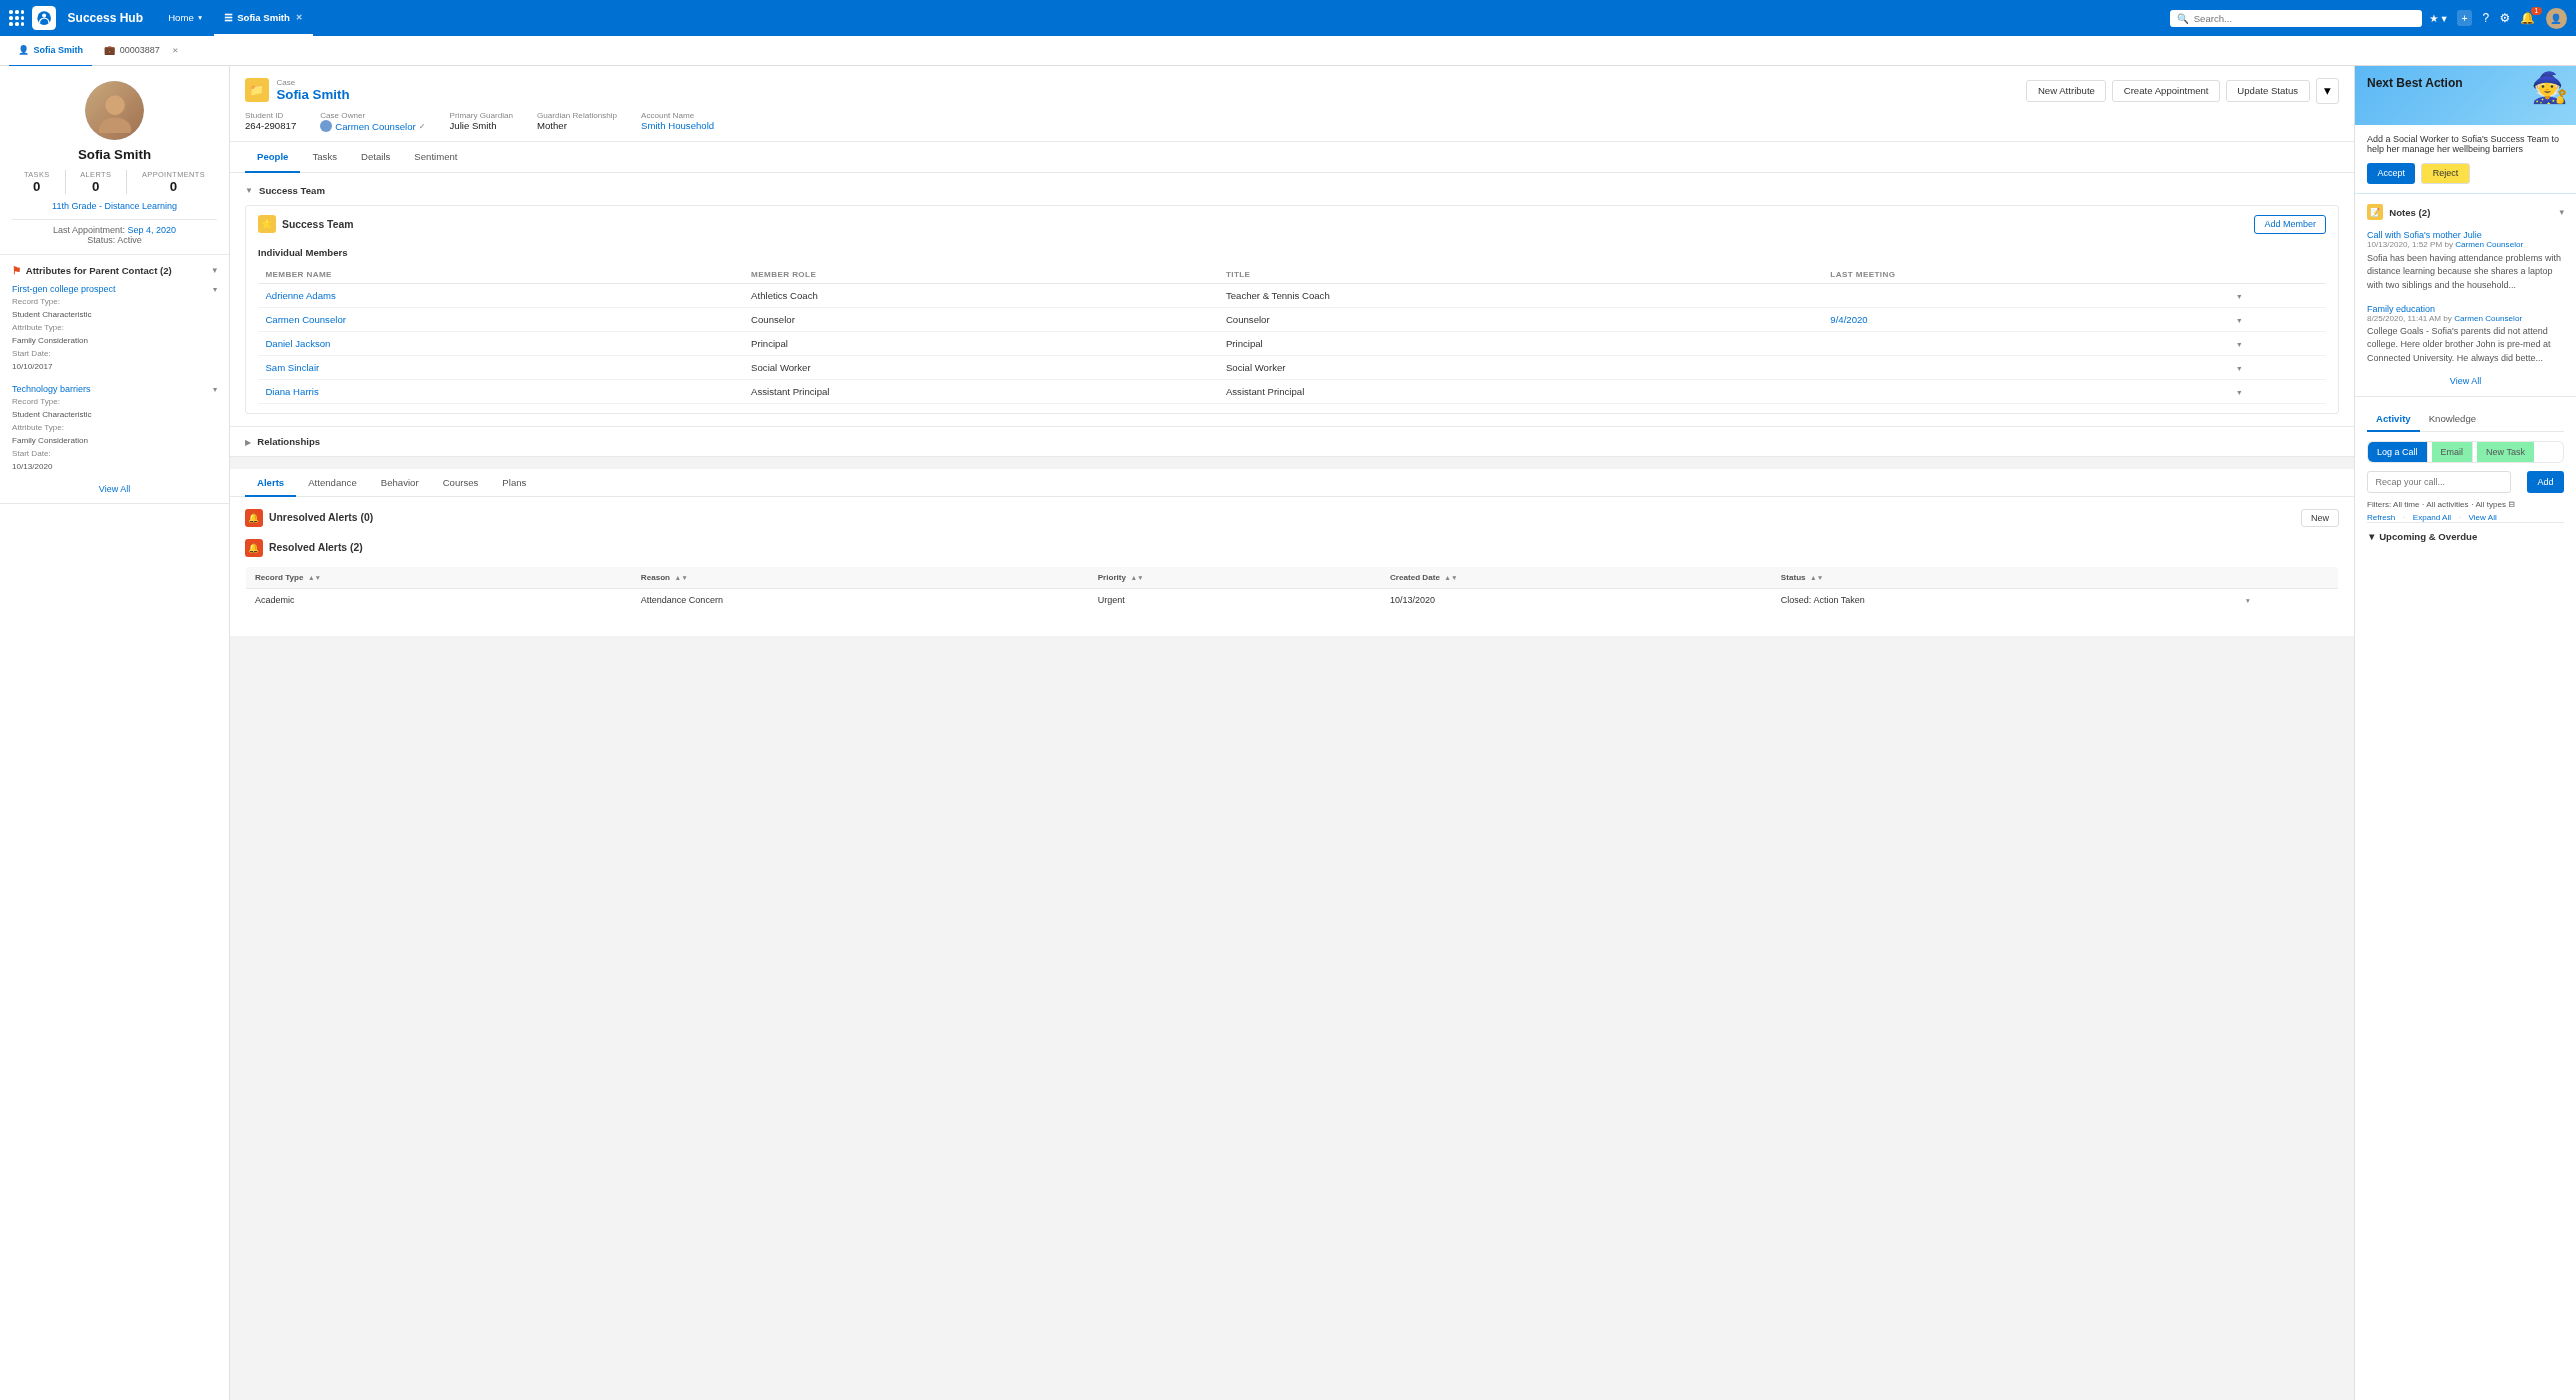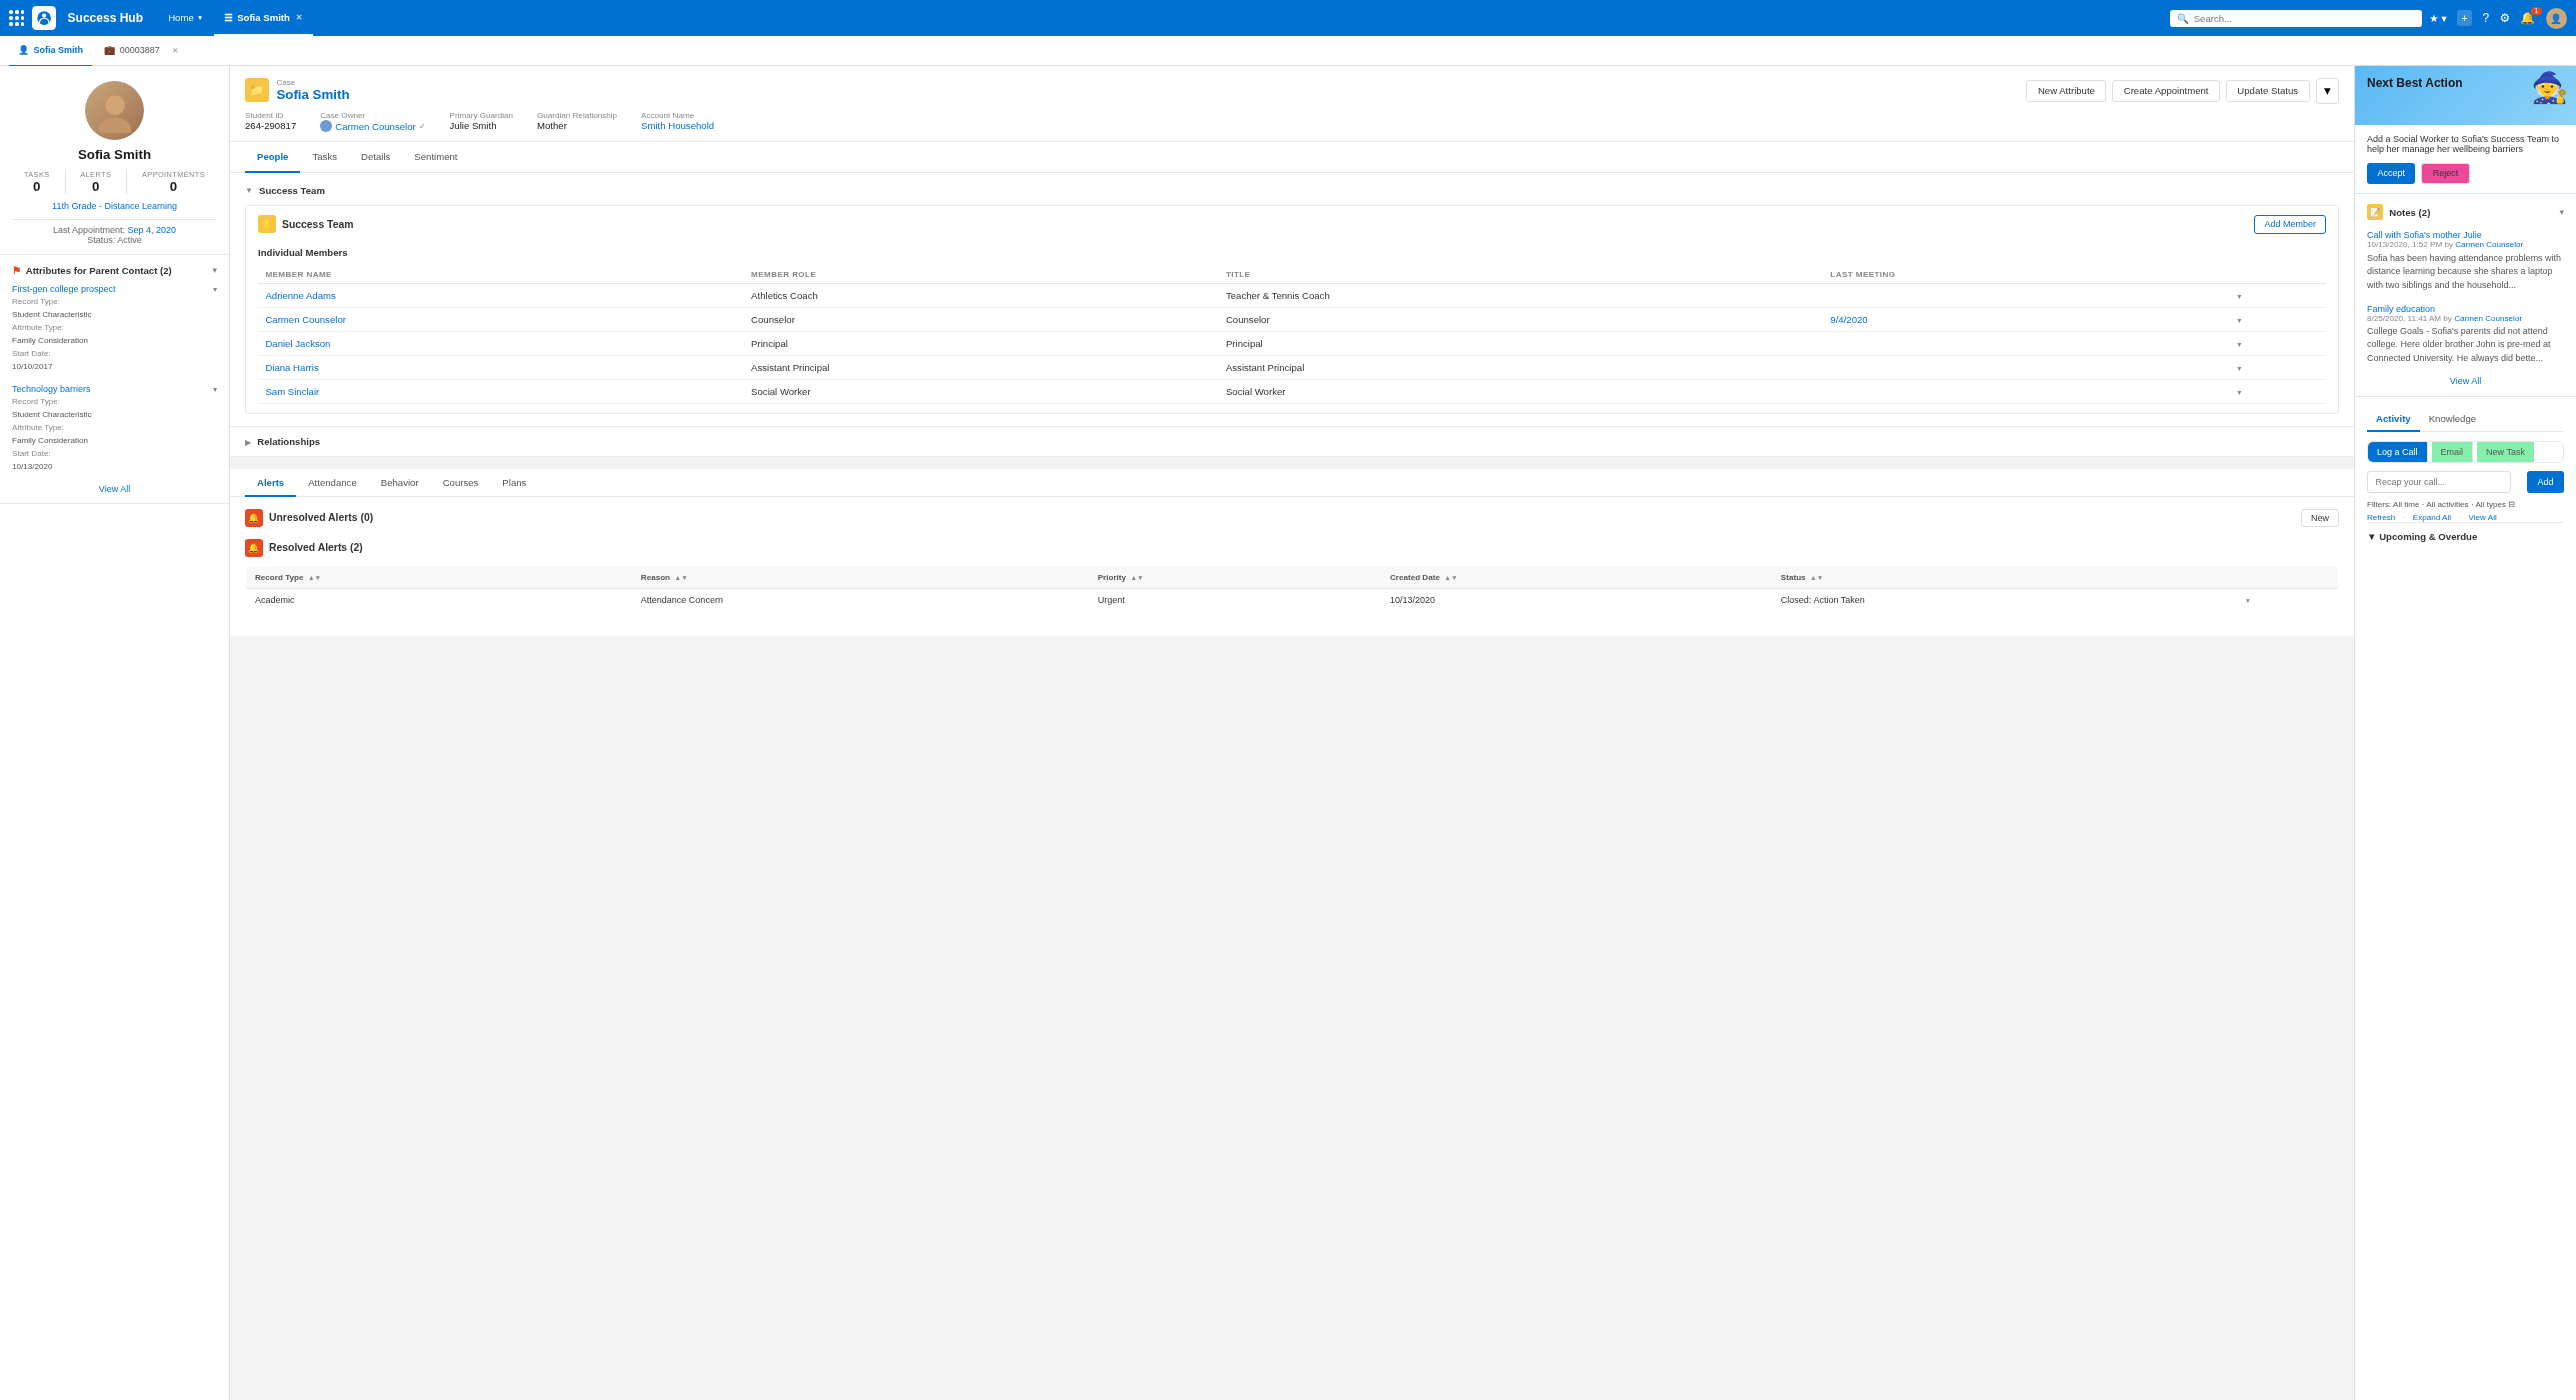--- a/index.html
+++ b/index.html
@@ -172,21 +172,21 @@
     .nba-header-bg {
       background: linear-gradient(135deg, #5bb8f5, #8ed4f8); padding: 10.4px 12px 7.4px;
       position: relative; min-height: 59px;
     }
     .nba-title { font-size: 12px; font-weight: 700; color: #1a1a1a; }
     .nba-character { position: absolute; right: 7.4px; top: 3.7px; font-size: 30px; }
     .nba-content { padding: 9px 12px; background: #fff; }
     .nba-text { font-size: 9px; color: #333; margin-bottom: 9px; }
     .nba-actions { display: flex; gap: 6px; }
     .btn-accept { background: #0070d2; color: #fff; border: none; border-radius: 3px; padding: 4.4px 10.4px; font-size: 9px; cursor: pointer; }
-    .btn-reject { background: #ec4899; color: #333; border: 0.7px solid #ddd; border-radius: 3px; padding: 4.4px 10.4px; font-size: 9px; cursor: pointer; }
+    .btn-reject { background: #fde047; color: #333; border: 0.7px solid #ddd; border-radius: 3px; padding: 4.4px 10.4px; font-size: 9px; cursor: pointer; }
 
     
     .notes-section { padding: 10.4px 12px; border-bottom: 0.7px solid #e8e8e8; }
     .notes-header { display: flex; align-items: center; justify-content: space-between; margin-bottom: 9px; }
     .notes-title { display: flex; align-items: center; gap: 6px; font-weight: 600; font-size: 9.6px; }
     .notes-icon { width: 16.3px; height: 16.3px; background: #f5c543; border-radius: 2.2px; display: flex; align-items: center; justify-content: center; font-size: 8.1px; }
     .notes-toggle { color: #888; cursor: pointer; font-size: 9px; }
     .note-item { margin-bottom: 10.4px; }
     .note-link { color: #0070d2; font-size: 9px; font-weight: 500; cursor: pointer; }
     .note-meta { font-size: 8.1px; color: #888; margin-bottom: 2.2px; }
@@ -486,30 +486,30 @@
                 <td><span class="member-row-action">▾</span></td>
               </tr>
               <tr>
                 <td><a class="member-link">Daniel Jackson</a></td>
                 <td>Principal</td>
                 <td>Principal</td>
                 <td></td>
                 <td><span class="member-row-action">▾</span></td>
               </tr>
               <tr>
+                <td><a class="member-link">Sam Sinclair</a></td>
+                <td>Social Worker</td>
+                <td>Social Worker</td>
+                <td></td>
+                <td><span class="member-row-action">▾</span></td>
+              </tr>
+              <tr>
                 <td><a class="member-link">Diana Harris</a></td>
                 <td>Assistant Principal</td>
                 <td>Assistant Principal</td>
-                <td></td>
-                <td><span class="member-row-action">▾</span></td>
-              </tr>
-              <tr>
-                <td><a class="member-link">Sam Sinclair</a></td>
-                <td>Social Worker</td>
-                <td>Social Worker</td>
                 <td></td>
                 <td><span class="member-row-action">▾</span></td>
               </tr>
             </tbody>
           </table>
         </div>
       </div>
 
       <div class="relationships-section">
         <div class="rel-header">

